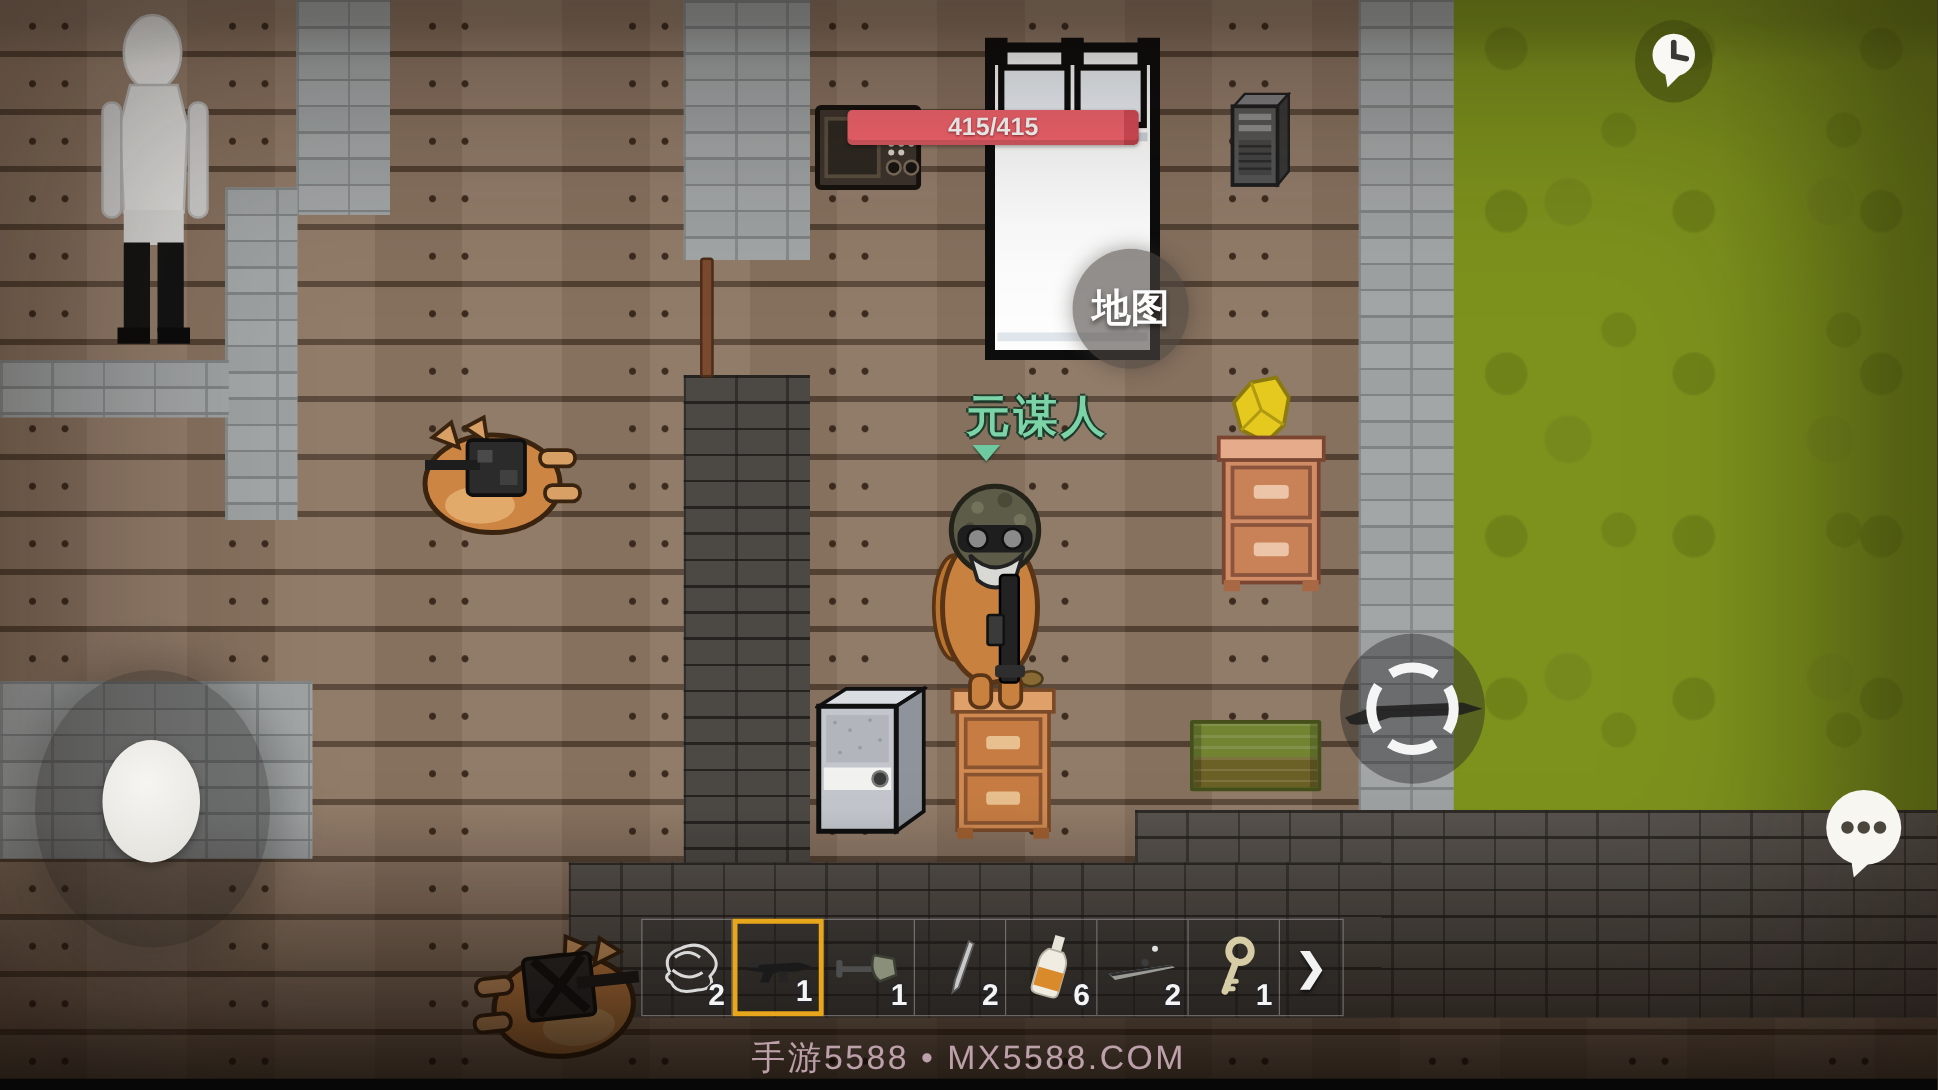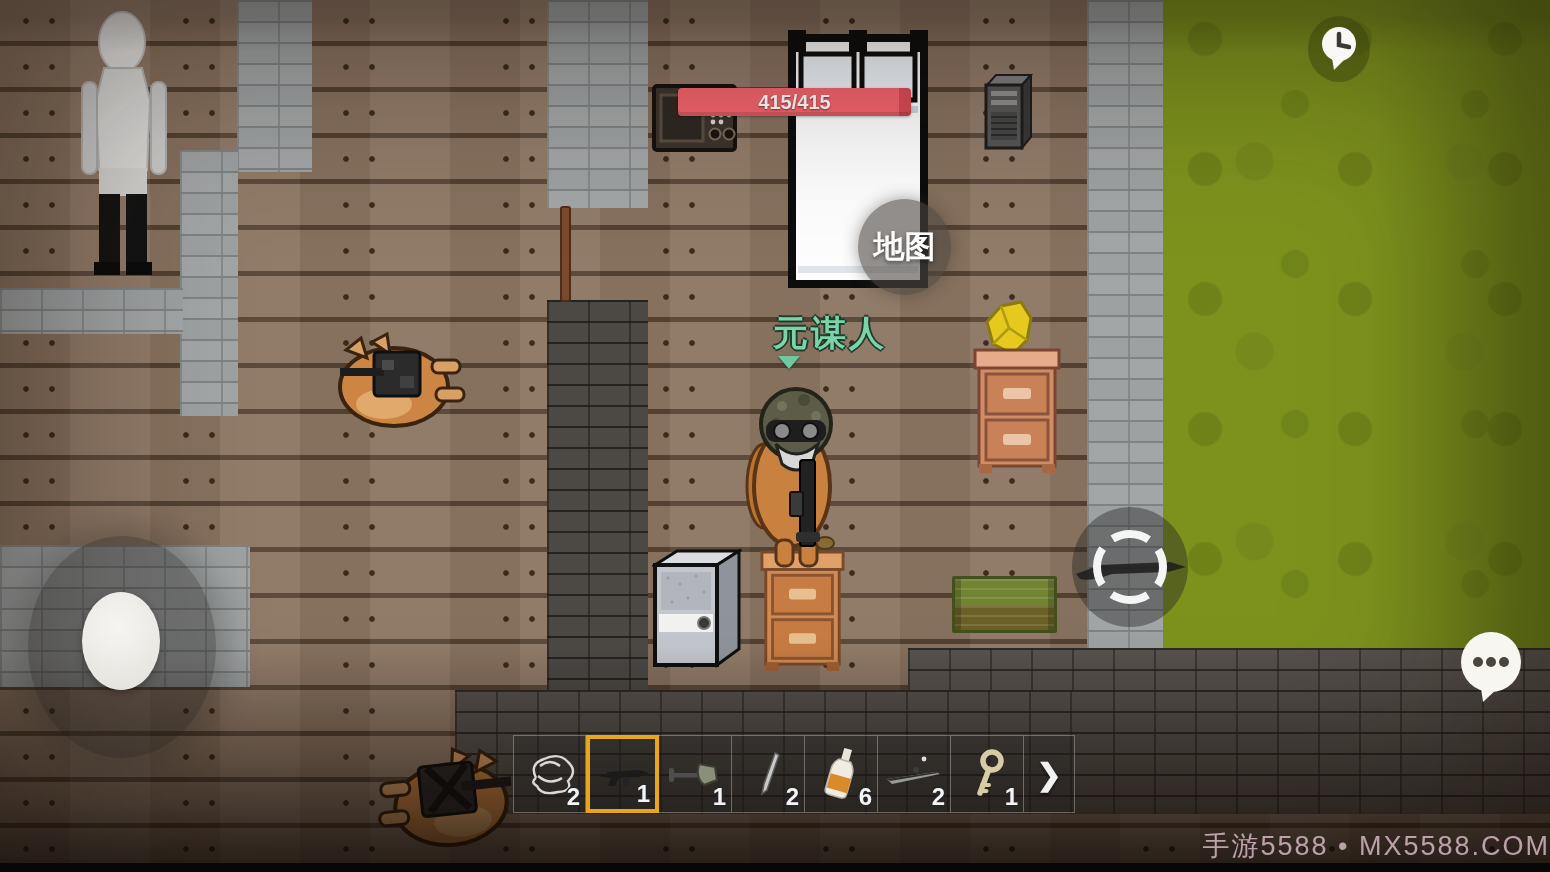--- a/index.html
+++ b/index.html
@@ -98,21 +98,21 @@
     display:flex;align-items:center;justify-content:center;
   }
   .slot:first-child{border-left:1px solid rgba(215,215,215,.38);}
   .slot.selected{border:4px solid #e7a61b;background:rgba(28,28,28,.34);}
   .slot .count{
     position:absolute;right:5px;bottom:1px;font-size:24px;font-weight:700;color:#f4f4f4;
     text-shadow:-2px 0 #26262a,2px 0 #26262a,0 -2px #26262a,0 2px #26262a;
   }
   .slot.expand{width:51px;color:#f2f2f2;font-size:30px;font-weight:700;text-shadow:0 2px 3px rgba(0,0,0,.6);}
   #watermark{
-    left:0;top:828px;width:100%;text-align:right;
+    left:0;top:828px;width:100%;text-align:center;
     color:rgba(228,195,210,.78);font-size:27px;letter-spacing:2px;
   }
   #vignette{
     left:0;top:0;width:1550px;height:872px;pointer-events:none;
     box-shadow:inset 0 0 190px 45px rgba(22,12,6,.42);
     background:linear-gradient(180deg, rgba(0,0,0,.12) 0 2%, transparent 6% 74%, rgba(12,6,2,.45) 92%, rgba(6,3,0,.72) 100%);
   }
   #bottom-bar{left:0;top:863px;width:1550px;height:9px;background:#070707;}
 </style>
 </head>

